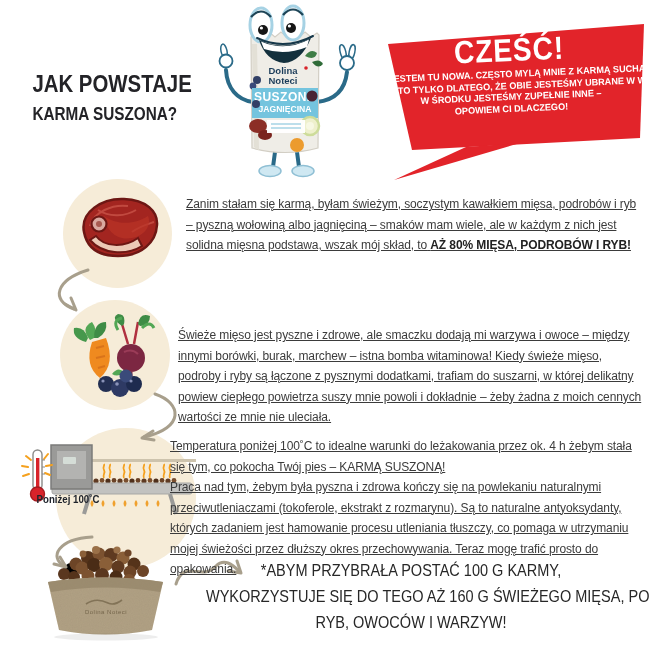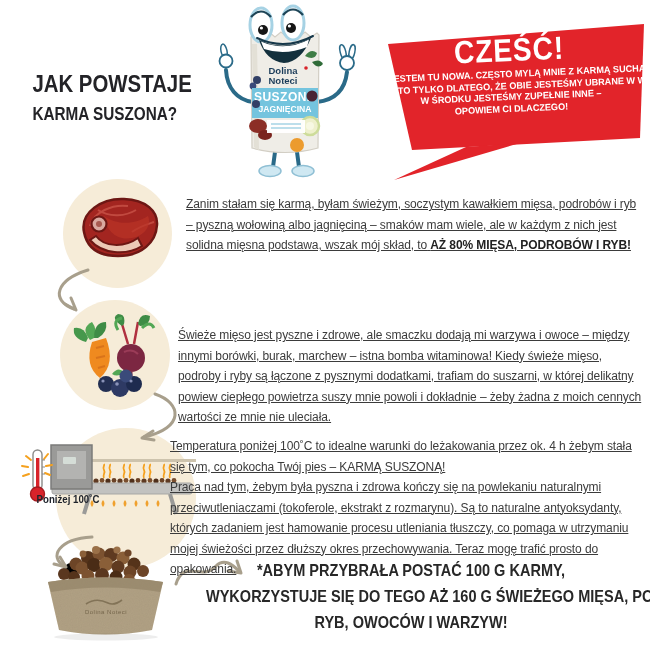--- a/index.html
+++ b/index.html
@@ -35,21 +35,21 @@
   .p1 { left:186px; top:194px; width:456px; }
   .p2 { left:178px; top:325px; width:468px; }
   .p3 { left:170px; top:428px; width:470px;margin-top:8px; }
   .para b { color:#222; font-weight:800; }
 
   .temp-label { left:10px; top:493px; width:116px; text-align:center;
                 font-size:10.5px; font-weight:800; color:#20242c; transform:scaleX(0.92); }
 
   
   .footer { left:178px; top:557px; width:466px; text-align:center; color:#272727;
-            font-weight:700; font-size:16.5px; line-height:26px; }
+            font-weight:400; font-size:16.5px; line-height:26px; }
   .footer div { transform:scaleX(0.88); transform-origin:center; white-space:nowrap; }
 
   svg { display:block; }
 </style>
 </head>
 <body>
 
 <div class="canvas">
 
   <div class="abs heading">

